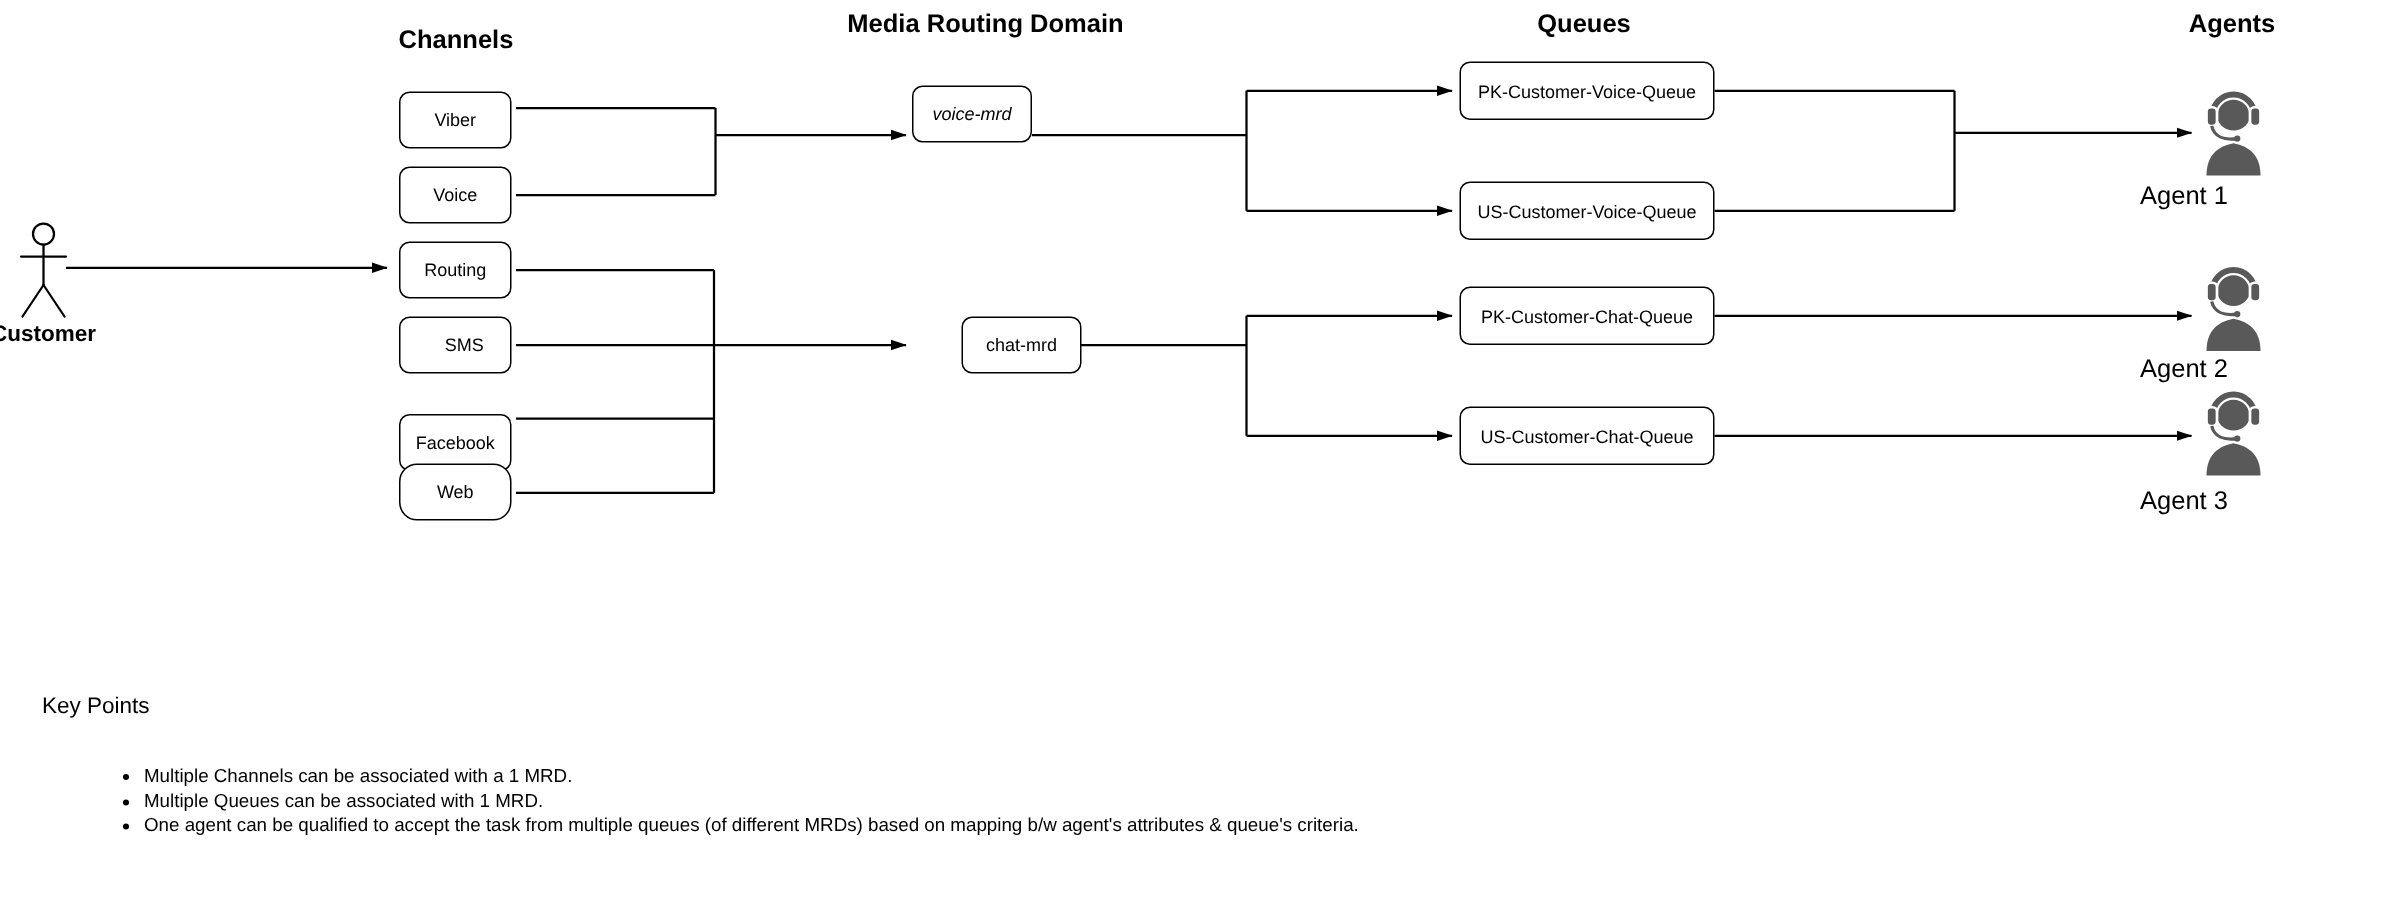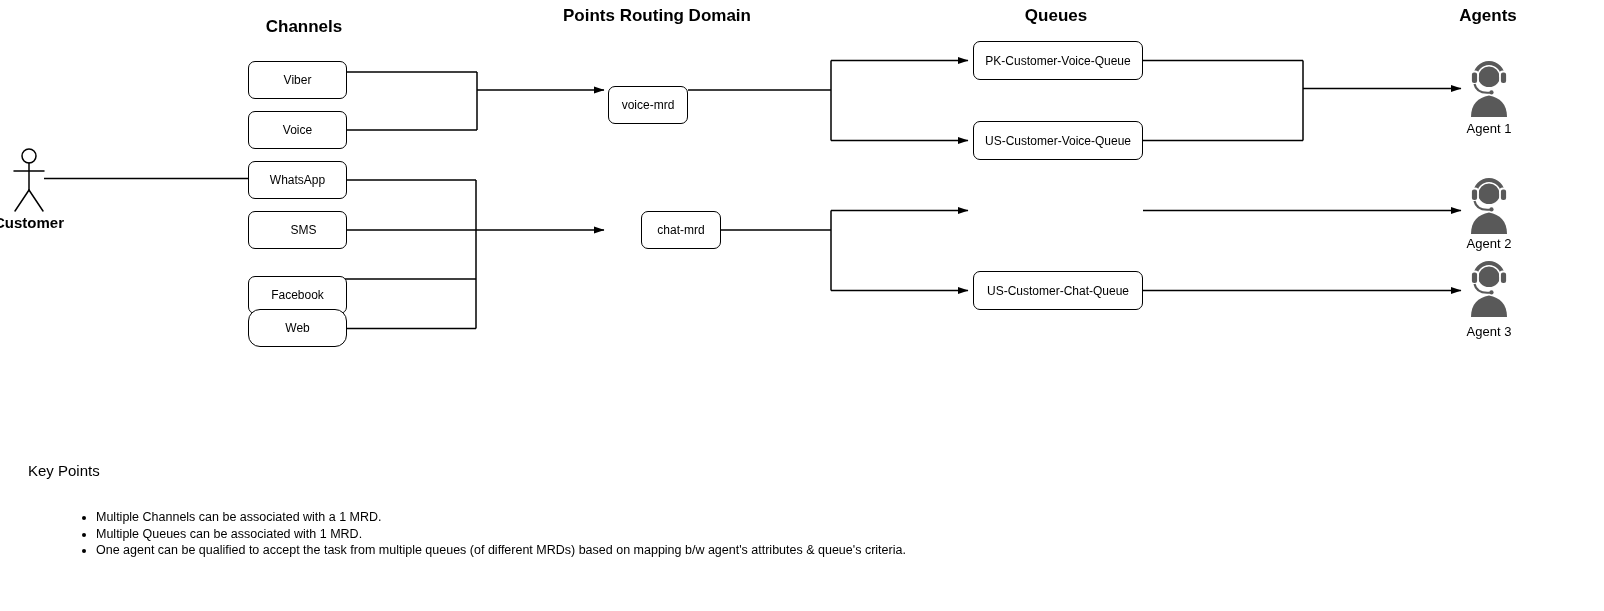--- a/index.html
+++ b/index.html
@@ -12,26 +12,26 @@
   .col-header{
     position:absolute;transform:translateX(-50%);
     font-size:17px;font-weight:bold;white-space:nowrap;line-height:1.15;
   }
   .node{
     position:absolute;box-sizing:border-box;background:#fff;
     border:1.5px solid #000;border-radius:7px;
     display:flex;align-items:center;justify-content:center;
     font-size:12px;white-space:nowrap;
   }
-  .ch{left:248px;width:99px;height:38px;}
+  .ch{left:266px;width:75px;height:38px;}
   .mrd{left:608px;width:80px;height:38px;}
   .q{left:973px;width:170px;height:39px;}
   .agent-label{
-    position:absolute;transform:translateX(-50%);left:1489px;
-    font-size:13px;white-space:nowrap;
+    position:absolute;transform:translateX(-50%);left:1456px;
+    font-size:17px;white-space:nowrap;
   }
   .customer-label{
     position:absolute;left:29px;transform:translateX(-50%);top:214px;
     font-size:15px;font-weight:bold;
   }
   .keypoints{position:absolute;left:28px;top:462px;width:1540px;}
   .keypoints h2{margin:0;font-size:15px;font-weight:normal;}
   .keypoints ul{margin:30px 0 0 0;padding-left:68px;}
   .keypoints li{font-size:12.5px;line-height:16.5px;}
 </style>
@@ -97,38 +97,39 @@
       <path d="M1143,210.5 H1461" marker-end="url(#arrow)"></path>
       <path d="M1143,290.5 H1461" marker-end="url(#arrow)"></path>
     </g>
 
     <use href="#agent-sym" x="1465" y="58" width="48" height="60" color="#595959"></use>
     <use href="#agent-sym" x="1465" y="175" width="48" height="60" color="#595959"></use>
     <use href="#agent-sym" x="1465" y="258" width="48" height="60" color="#595959"></use>
   </svg>
 
   <div class="col-header" style="left:304px;top:17px;">Channels</div>
-  <div class="col-header" style="left:657px;top:6px;">Points Routing Domain</div>
+  <div class="col-header" style="left:657px;top:6px;">Media Routing Domain</div>
   <div class="col-header" style="left:1056px;top:6px;">Queues</div>
   <div class="col-header" style="left:1488px;top:6px;">Agents</div>
 
   <div class="customer-label">Customer</div>
 
   <div class="node ch" style="top:61px;">Viber</div>
   <div class="node ch" style="top:111px;">Voice</div>
-  <div class="node ch" style="top:161px;">WhatsApp</div>
+  <div class="node ch" style="top:161px;">Routing</div>
   <div class="node ch" style="top:211px;padding-left:12px;">SMS</div>
   <div class="node ch" style="top:260px;margin-top:16px;">Facebook</div>
   <div class="node ch" style="top:309px;border-radius:12px;">Web</div>
 
-  <div class="node mrd" style="top:86px;">voice-mrd</div>
+  <div class="node mrd" style="top:57px;font-style:italic;">voice-mrd</div>
   <div class="node mrd" style="top:211px;margin-left:33px;">chat-mrd</div>
 
   <div class="node q" style="top:121px;">US-Customer-Voice-Queue</div>
   <div class="node q" style="top:41px;">PK-Customer-Voice-Queue</div>
+  <div class="node q" style="top:191px;">PK-Customer-Chat-Queue</div>
   <div class="node q" style="top:271px;">US-Customer-Chat-Queue</div>
 
   <div class="agent-label" style="top:121px;">Agent 1</div>
   <div class="agent-label" style="top:236px;">Agent 2</div>
   <div class="agent-label" style="top:324px;">Agent 3</div>
 
   <div class="keypoints">
     <h2>Key Points</h2>
     <ul>
       <li>Multiple Channels can be associated with a 1 MRD.</li>

